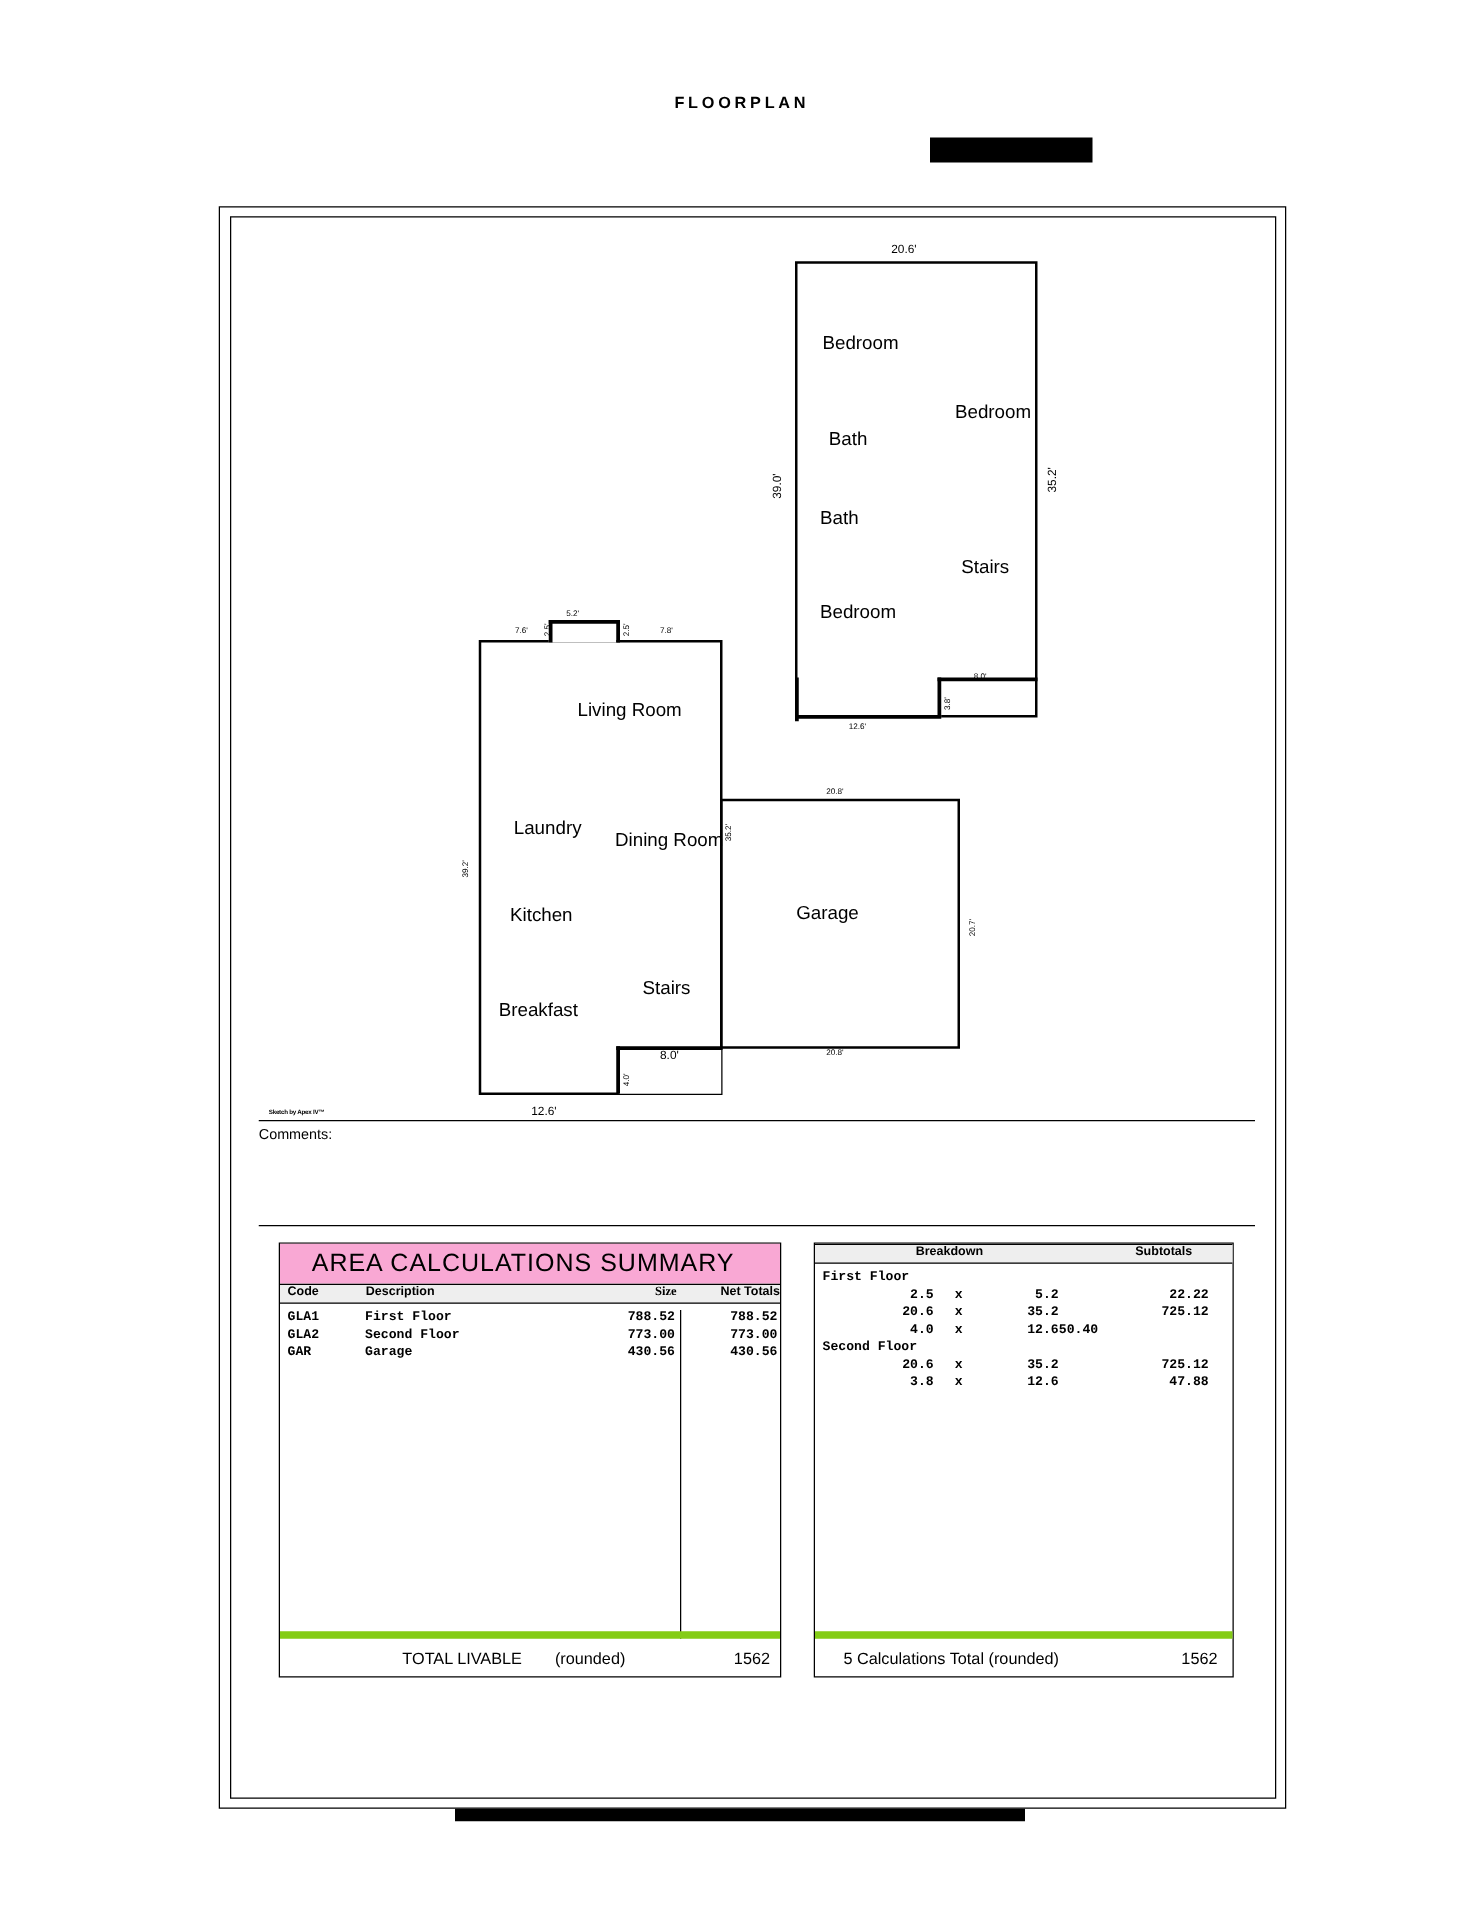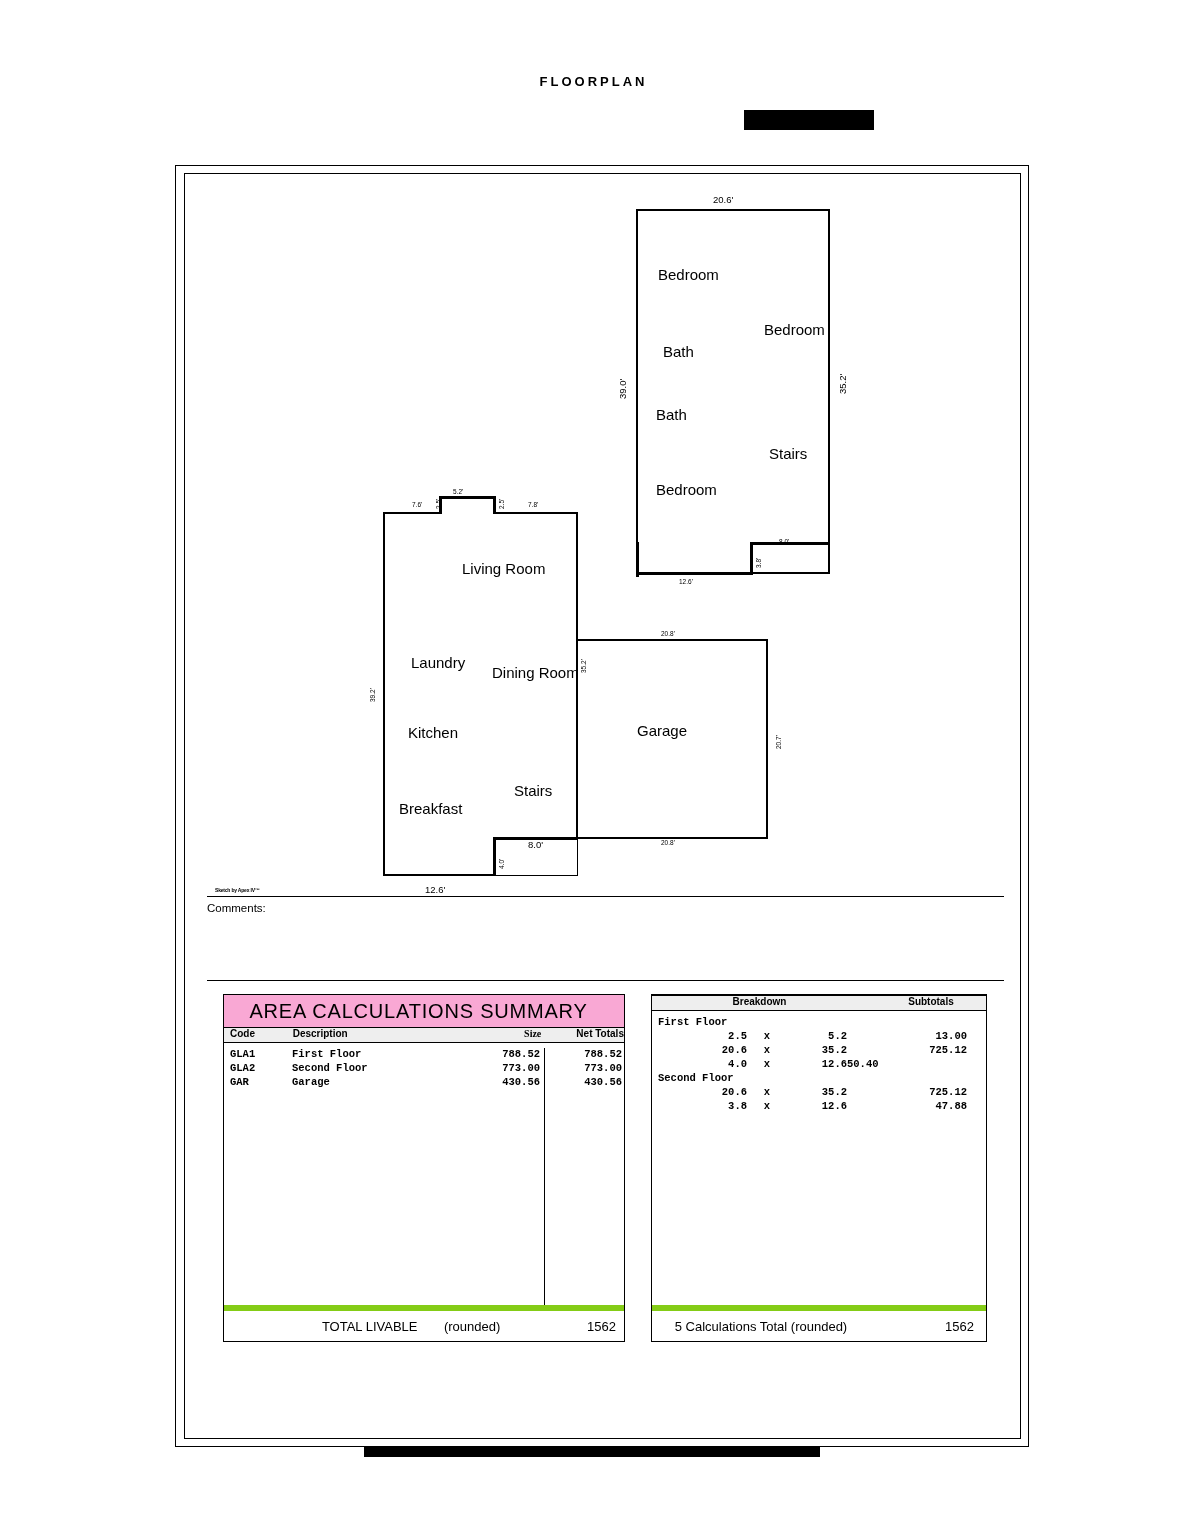--- a/index.html
+++ b/index.html
@@ -303,21 +303,21 @@
         <span style="width:110px; text-align:center;">Subtotals</span>
       </div>
 
       <div class="rowline mono" style="margin-top:4px;">
         <span style="padding-left:6px;">First Floor</span>
       </div>
       <div class="rowline mono">
         <span style="width:95px; text-align:right;">2.5</span>
         <span style="width:40px; text-align:center;">x</span>
         <span style="width:60px; text-align:right;">5.2</span>
-        <span style="width:120px; text-align:right; padding-right:14px;">13.00</span>
+        <span style="width:120px; text-align:right; padding-right:14px;">22.22</span>
       </div>
       <div class="rowline mono">
         <span style="width:95px; text-align:right;">20.6</span>
         <span style="width:40px; text-align:center;">x</span>
         <span style="width:60px; text-align:right;">35.2</span>
         <span style="width:120px; text-align:right; padding-right:14px;">725.12</span>
       </div>
       <div class="rowline mono">
         <span style="width:95px; text-align:right;">4.0</span>
         <span style="width:40px; text-align:center;">x</span>

